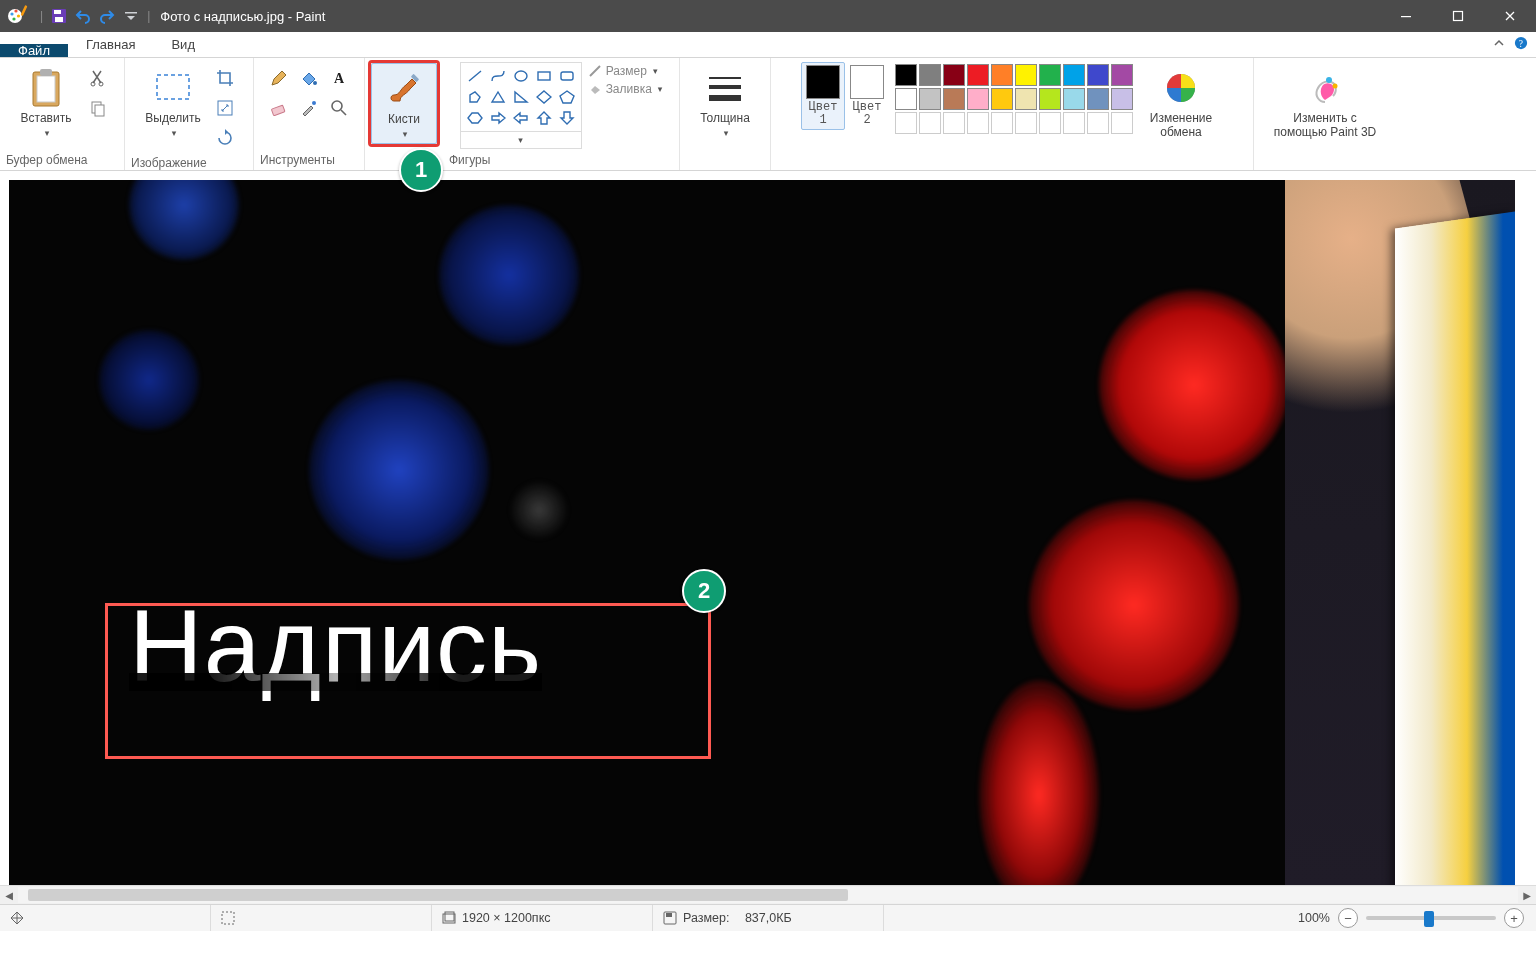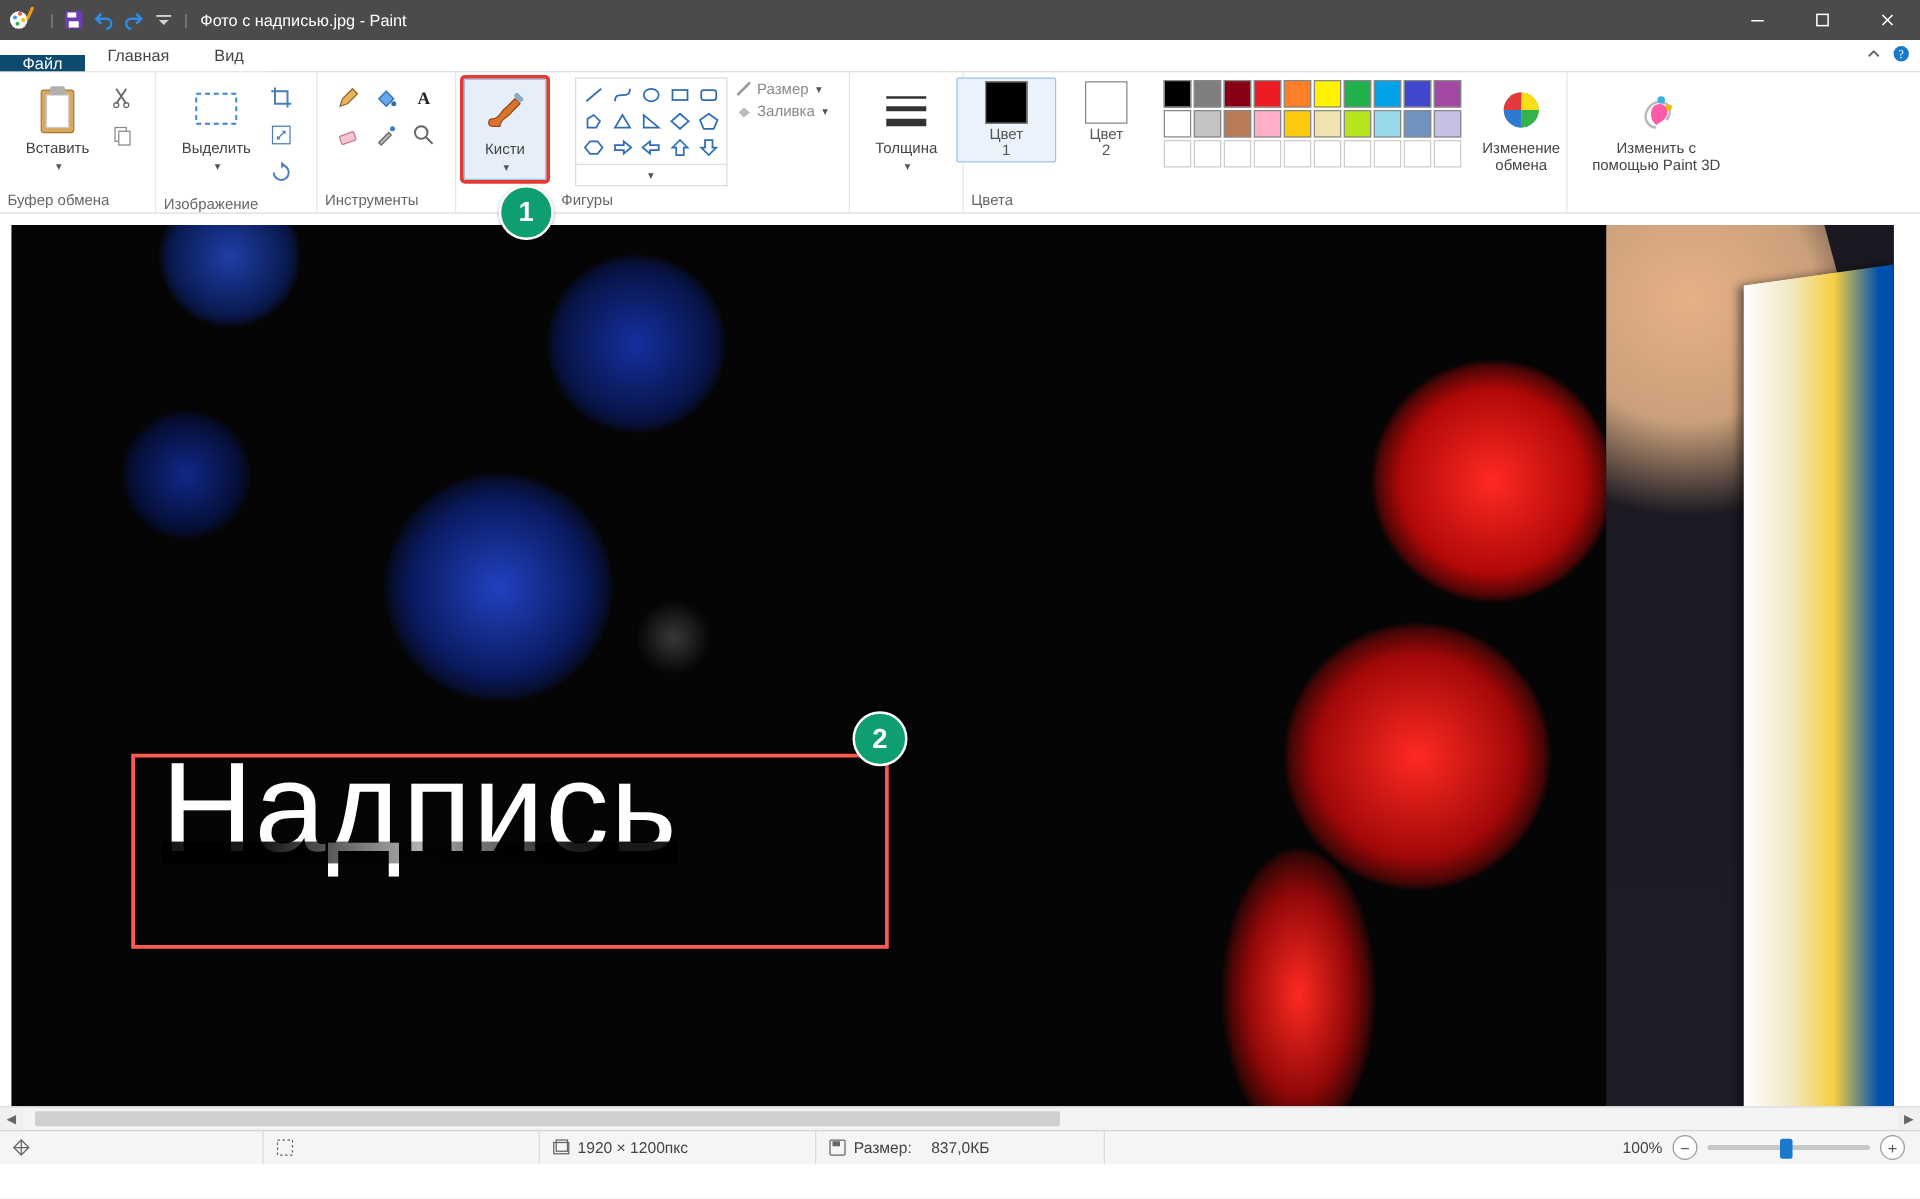--- a/index.html
+++ b/index.html
@@ -141,24 +141,25 @@
     border:1px solid #dcdcdc;
   }
   .shape-cell { display:flex; align-items:center; justify-content:center; border:1px solid transparent; }
   .shape-cell svg { width:16px; height:14px; }
   .shapes-side { display:flex; flex-direction:column; gap:4px; margin-left:6px; padding-top:2px; }
   .drop-row { display:flex; align-items:center; gap:4px; font-size:12px; color:#888; }
   .drop-row svg.icon { width:14px; height:14px; }
 
   .color-slot {
     display:flex; flex-direction:column; align-items:center;
-    padding:2px 22px;
+    padding:2px 4px;
     border:1px solid transparent;
     border-radius:2px;
     cursor:pointer;
+    font-family:Liberation Mono, monospace;
   }
   .color-slot.selected { background:#eaf2fb; border-color:#9ac1e8; }
   .color-slot .swatch { width:32px; height:32px; border:1px solid #888; }
   .color-slot .label { font-size:12px; color:#555; line-height:13px; text-align:center; margin-top:2px; }
 
   .palette { display:flex; flex-direction:column; gap:2px; margin-left:6px; padding-top:2px; }
   .palette-row { display:flex; gap:2px; }
   .color-cell { width:20px; height:20px; border:1px solid #888; cursor:pointer; }
   .color-cell.empty { background:#fff; border-color:#ccc; }
 
@@ -661,21 +662,20 @@
           <path d="M18 4 A14 14 0 0 1 32 18 L18 18 Z" fill="#f7e018"></path>
               <path d="M32 18 A14 14 0 0 1 18 32 L18 18 Z" fill="#36b24a"></path>
               <path d="M18 32 A14 14 0 0 1 4 18 L18 18 Z" fill="#2e7ad1"></path>
               <path d="M4 18 A14 14 0 0 1 18 4 L18 18 Z" fill="#e23a3a"></path>
             </svg>
         </div>
         <div class="label" style="white-space:pre-line;">Изменение
 обмена</div>
       </div>
     </div>
-    <div class="group-label">Цвета</div>
   </div>
 
   <div class="group" style="width:130px;border-right:none;">
     <div class="group-body" style="justify-content:center;width:100%;">
       <div class="big-btn" style="width:120px">
         <div class="icon-box">
           <svg width="36" height="36" viewBox="0 0 36 36">
               <path d="M18 32 C12 32 8 26 10 20 C12 14 18 10 24 12 C30 14 30 22 26 26" fill="none" stroke="#bbb" stroke-width="2"></path>
               <path d="M18 30 C10 24 14 10 24 14 C28 16 28 22 24 26 Z" fill="#ff5aa8"></path>
               <circle cx="22" cy="10" r="3" fill="#39b3e6"></circle>

